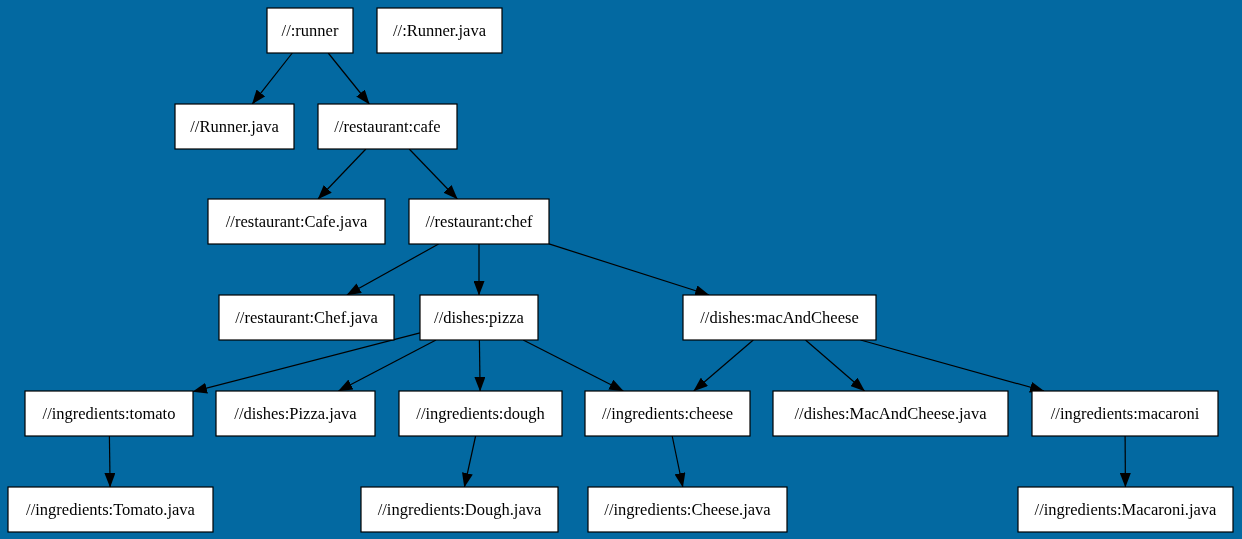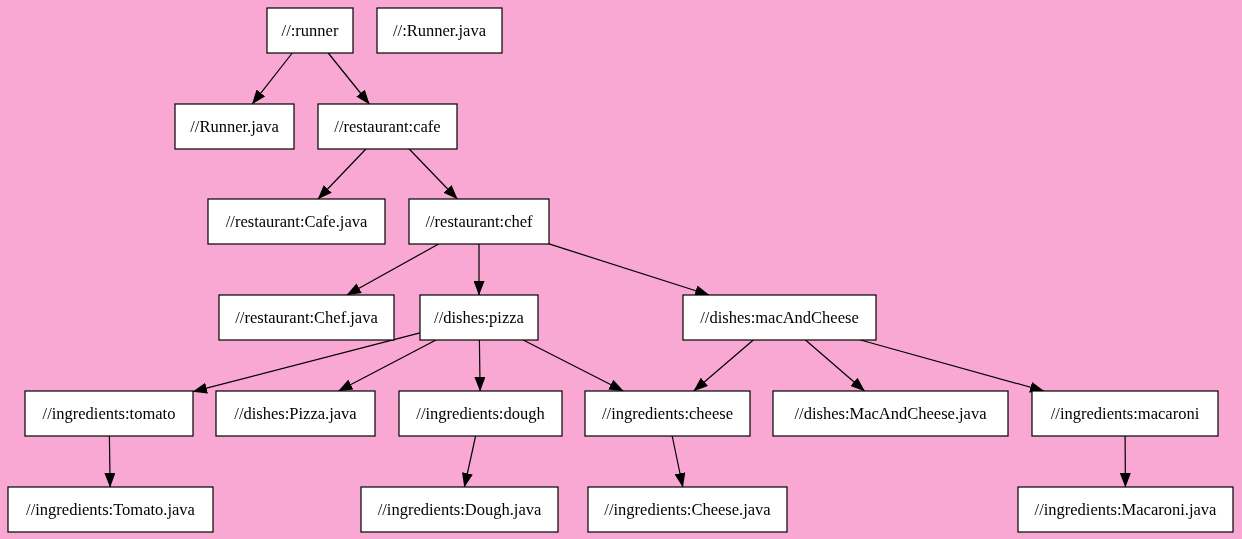--- a/index.html
+++ b/index.html
@@ -4,21 +4,21 @@
 <style>
   html, body {
     margin: 0;
     padding: 0;
     background: #ffffff;
   }
   .graph-wrap {
     width: 1242px;
     height: 539px;
     position: relative;
-    background: #f9a8d4;
+    background: #0369a1;
     overflow: hidden;
   }
   svg text {
     font-family: "Liberation Serif", "DejaVu Serif", serif;
     font-size: 16.5px;
     fill: #000000;
   }
   svg rect.node-box {
     fill: #ffffff;
     stroke: #000000;

